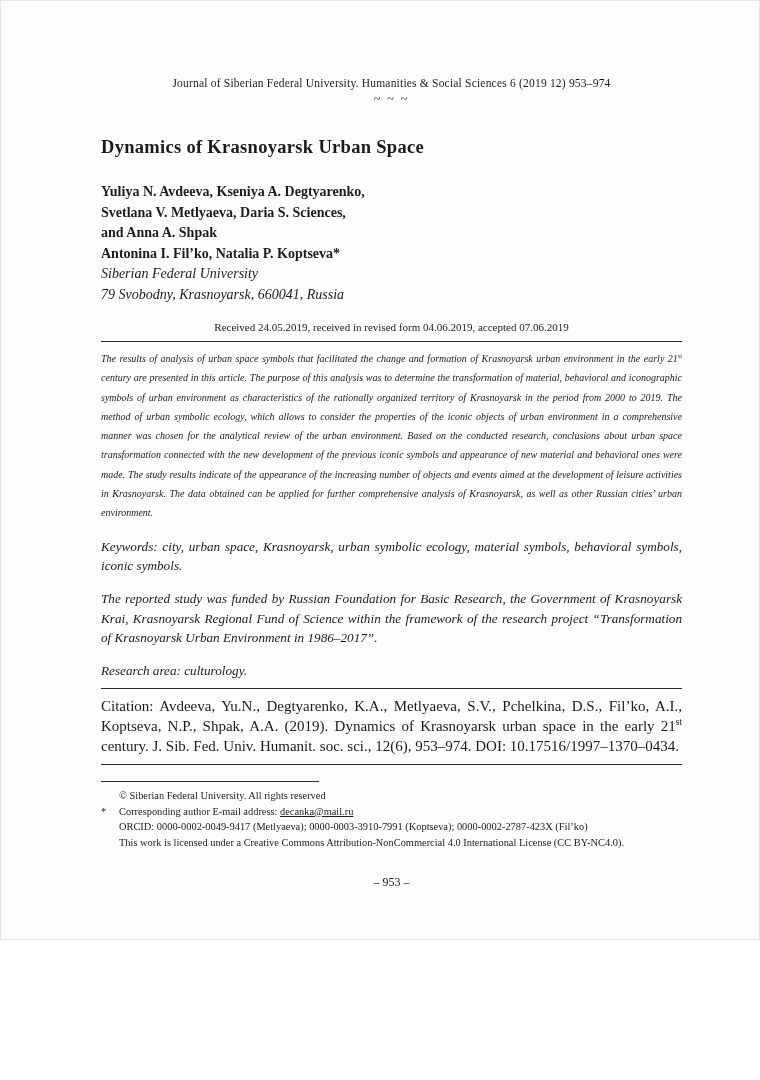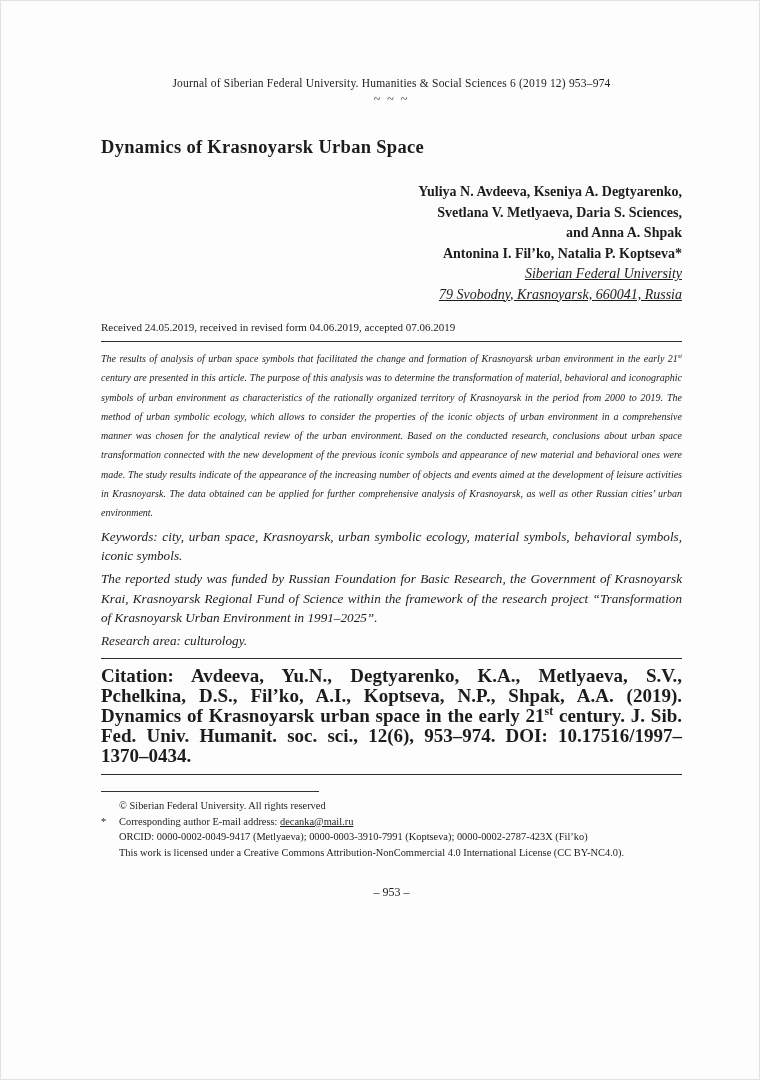--- a/index.html
+++ b/index.html
@@ -5,39 +5,39 @@
   * { margin: 0; padding: 0; box-sizing: border-box; }
   html, body { background: #ffffff; }
   body {
     width: 760px;
     height: 1080px;
     font-family: "Liberation Serif", serif;
     color: #1c1c1c;
   }
   .page {
     width: 760px;
-    height: 1080px;
+    height: 940px;
     background: #fdfdfd;
     border: 1px solid #e3e3e3;
     padding: 76px 77px 0 100px;
     overflow: hidden;
   }
   .journal-line { font-size: 11.5px; text-align: center; letter-spacing: 0.2px; }
   .tilde-sep { font-size: 12px; text-align: center; margin-top: 3px; letter-spacing: 2px; }
   .udk { margin-top: 42px; font-size: 13px; }
   .title { margin-top: 25px; font-size: 18.5px; font-weight: bold; line-height: 31px; letter-spacing: 0.3px; }
   .title-line { display: block; }
-  .authors { margin-top: 19px; text-align: right; font-size: 14px; line-height: 20.5px; }
+  .authors { margin-top: 19px; font-size: 14px; line-height: 20.5px; }
   .author-line { font-weight: bold; }
-  .affil-line { font-style: italic; text-decoration: underline; }
-  .received { margin-top: 16px; text-align: left; font-size: 11px; }
+  .affil-line { font-style: italic; }
+  .received { margin-top: 16px; text-align: center; font-size: 11px; }
   hr.rule { border: none; border-top: 1.4px solid #2a2a2a; margin-top: 8px; }
   .abstract { margin-top: 7px; font-size: 10px; font-style: italic; line-height: 19.3px; text-align: justify; }
-  .para { margin-top: 4px; font-size: 13.2px; font-style: italic; line-height: 19.3px; text-align: justify; }
-  .citation { margin-top: 7px; font-size: 19px; font-style: normal; line-height: 20px; text-align: justify; font-weight: bold; }
+  .para { margin-top: 14px; font-size: 13.2px; font-style: italic; line-height: 19.3px; text-align: justify; }
+  .citation { margin-top: 7px; font-size: 15px; font-style: normal; line-height: 20px; text-align: justify; }
   sup { font-size: 62%; vertical-align: super; line-height: 0; }
   .footnote-rule { border: none; border-top: 1px solid #333; width: 218px; margin: 16px 0 6px 0; }
   .footnote { font-size: 10.4px; line-height: 15.4px; }
   .fn-line { padding-left: 18px; }
   .fn-star-line { position: relative; padding-left: 18px; }
   .fn-star { position: absolute; left: 0; top: 0; }
   .email { text-decoration: underline; color: inherit; cursor: pointer; }
   .page-number { text-align: center; font-size: 12px; margin-top: 25px; }
 </style>
 </head>
@@ -63,21 +63,21 @@
   </div>
 
   <div class="received">Received 24.05.2019, received in revised form 04.06.2019, accepted 07.06.2019</div>
 
   <hr class="rule">
 
   <p class="abstract"><span>The results of analysis of urban space symbols that facilitated the change and formation of Krasnoyarsk urban environment in the early 21</span><sup>st</sup><span> century are presented in this article. The purpose of this analysis was to determine the transformation of material, behavioral and iconographic symbols of urban environment as characteristics of the rationally organized territory of Krasnoyarsk in the period from 2000 to 2019. The method of urban symbolic ecology, which allows to consider the properties of the iconic objects of urban environment in a comprehensive manner was chosen for the analytical review of the urban environment. Based on the conducted research, conclusions about urban space transformation connected with the new development of the previous iconic symbols and appearance of new material and behavioral ones were made. The study results indicate of the appearance of the increasing number of objects and events aimed at the development of leisure activities in Krasnoyarsk. The data obtained can be applied for further comprehensive analysis of Krasnoyarsk, as well as other Russian cities’ urban environment.</span></p>
 
   <p class="para">Keywords: city, urban space, Krasnoyarsk, urban symbolic ecology, material symbols, behavioral symbols, iconic symbols.</p>
 
-  <p class="para">The reported study was funded by Russian Foundation for Basic Research, the Government of Krasnoyarsk Krai, Krasnoyarsk Regional Fund of Science within the framework of the research project “Transformation of Krasnoyarsk Urban Environment in 1991–2025”.</p>
+  <p class="para">The reported study was funded by Russian Foundation for Basic Research, the Government of Krasnoyarsk Krai, Krasnoyarsk Regional Fund of Science within the framework of the research project “Transformation of Krasnoyarsk Urban Environment in 1986–2017”.</p>
 
   <p class="para">Research area: culturology.</p>
 
   <hr class="rule">
 
   <p class="citation"><span>Citation: Avdeeva, Yu.N., Degtyarenko, K.A., Metlyaeva, S.V., Pchelkina, D.S., Fil’ko, A.I., Koptseva, N.P., Shpak, A.A. (2019). Dynamics of Krasnoyarsk urban space in the early 21</span><sup>st</sup><span> century. J. Sib. Fed. Univ. Humanit. soc. sci., 12(6), 953–974. DOI: 10.17516/1997–1370–0434.</span></p>
 
   <hr class="rule">
 
   <div class="footnote">

